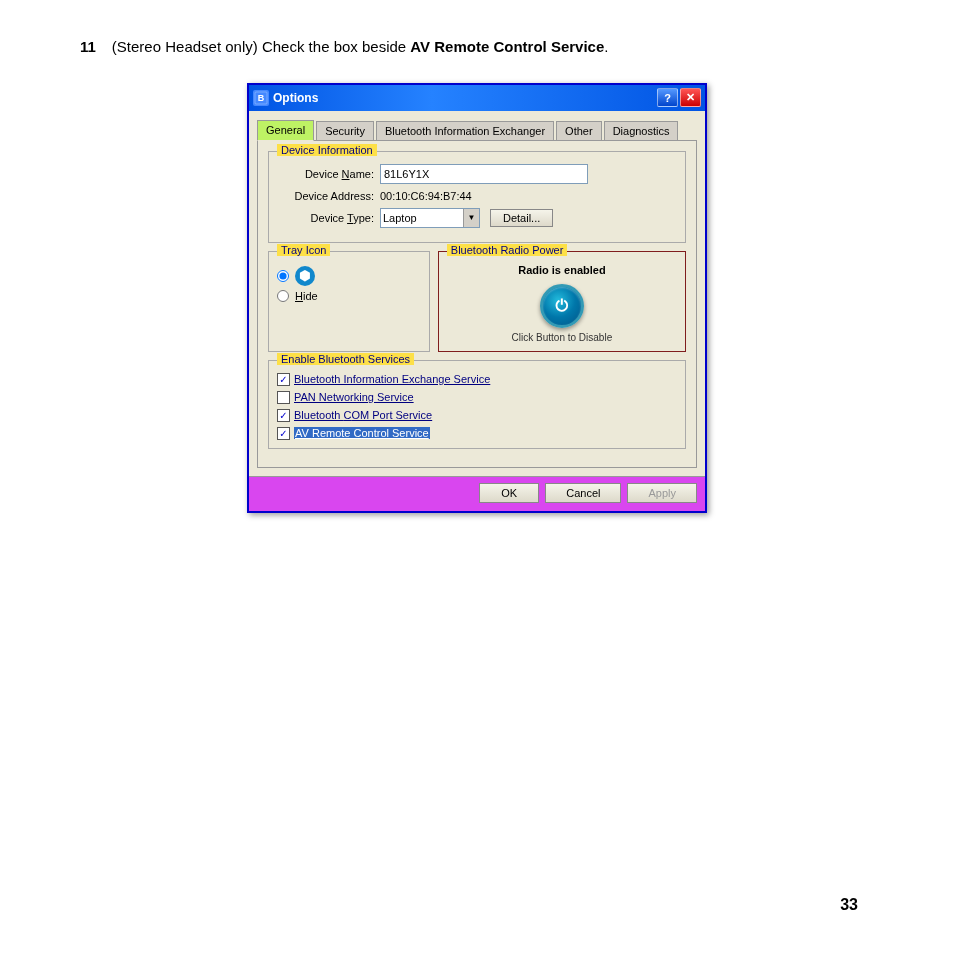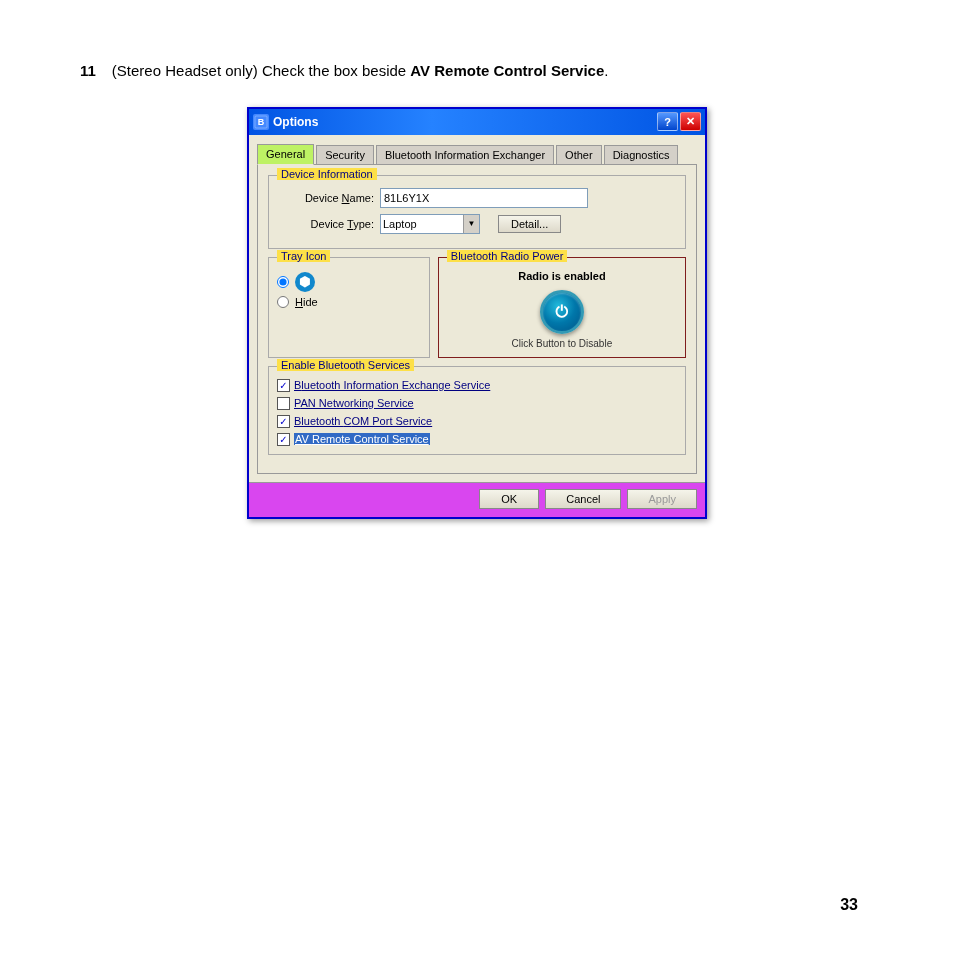--- a/index.html
+++ b/index.html
@@ -7,21 +7,21 @@
       width: 954px;
       height: 954px;
       background: #ffffff;
       font-family: Arial, sans-serif;
       font-size: 14px;
       color: #000;
       position: relative;
     }
 
     .page-content {
-      padding: 60px 80px 40px 80px;
+      padding: 36px 80px 40px 80px;
     }
 
     .step-text {
       font-size: 15px;
       line-height: 1.5;
       margin-bottom: 24px;
     }
 
     .step-number {
       font-weight: bold;
@@ -429,22 +429,26 @@
         <div class="tab-content">
 
           <div class="section">
             <span class="section-legend">Device Information</span>
             <div style="height:6px;"></div>
             <div class="form-row">
               <span class="form-label">Device <span class="underline-char">N</span>ame:</span>
               <input type="text" class="form-input" value="81L6Y1X" style="width: 208px; flex: 0 0 auto;">
             </div>
             <div class="form-row">
+              <span class="form-label">Device Address:</span>
+              <span class="form-value">00:10:C6:94:B7:44</span>
+            </div>
+            <div class="form-row">
               <span class="form-label">Device <span class="underline-char">T</span>ype:</span>
-              <div style="display:flex; align-items:center; gap:8px;">
+              <div style="display:flex; align-items:center; ">
                 <div class="select-box" style="position:relative; width:100px; height:20px; padding-right:18px;">
                   <span style="font-size:11px;">Laptop</span>
                   <span style="position:absolute; right:0; top:0; bottom:0; width:16px; background:#d4d0c8; border-left:1px solid #999; display:flex; align-items:center; justify-content:center; font-size:8px;">▼</span>
                 </div>
                 <button class="detail-btn">Detail...</button>
               </div>
             </div>
           </div>
 
           <div class="middle-sections">

